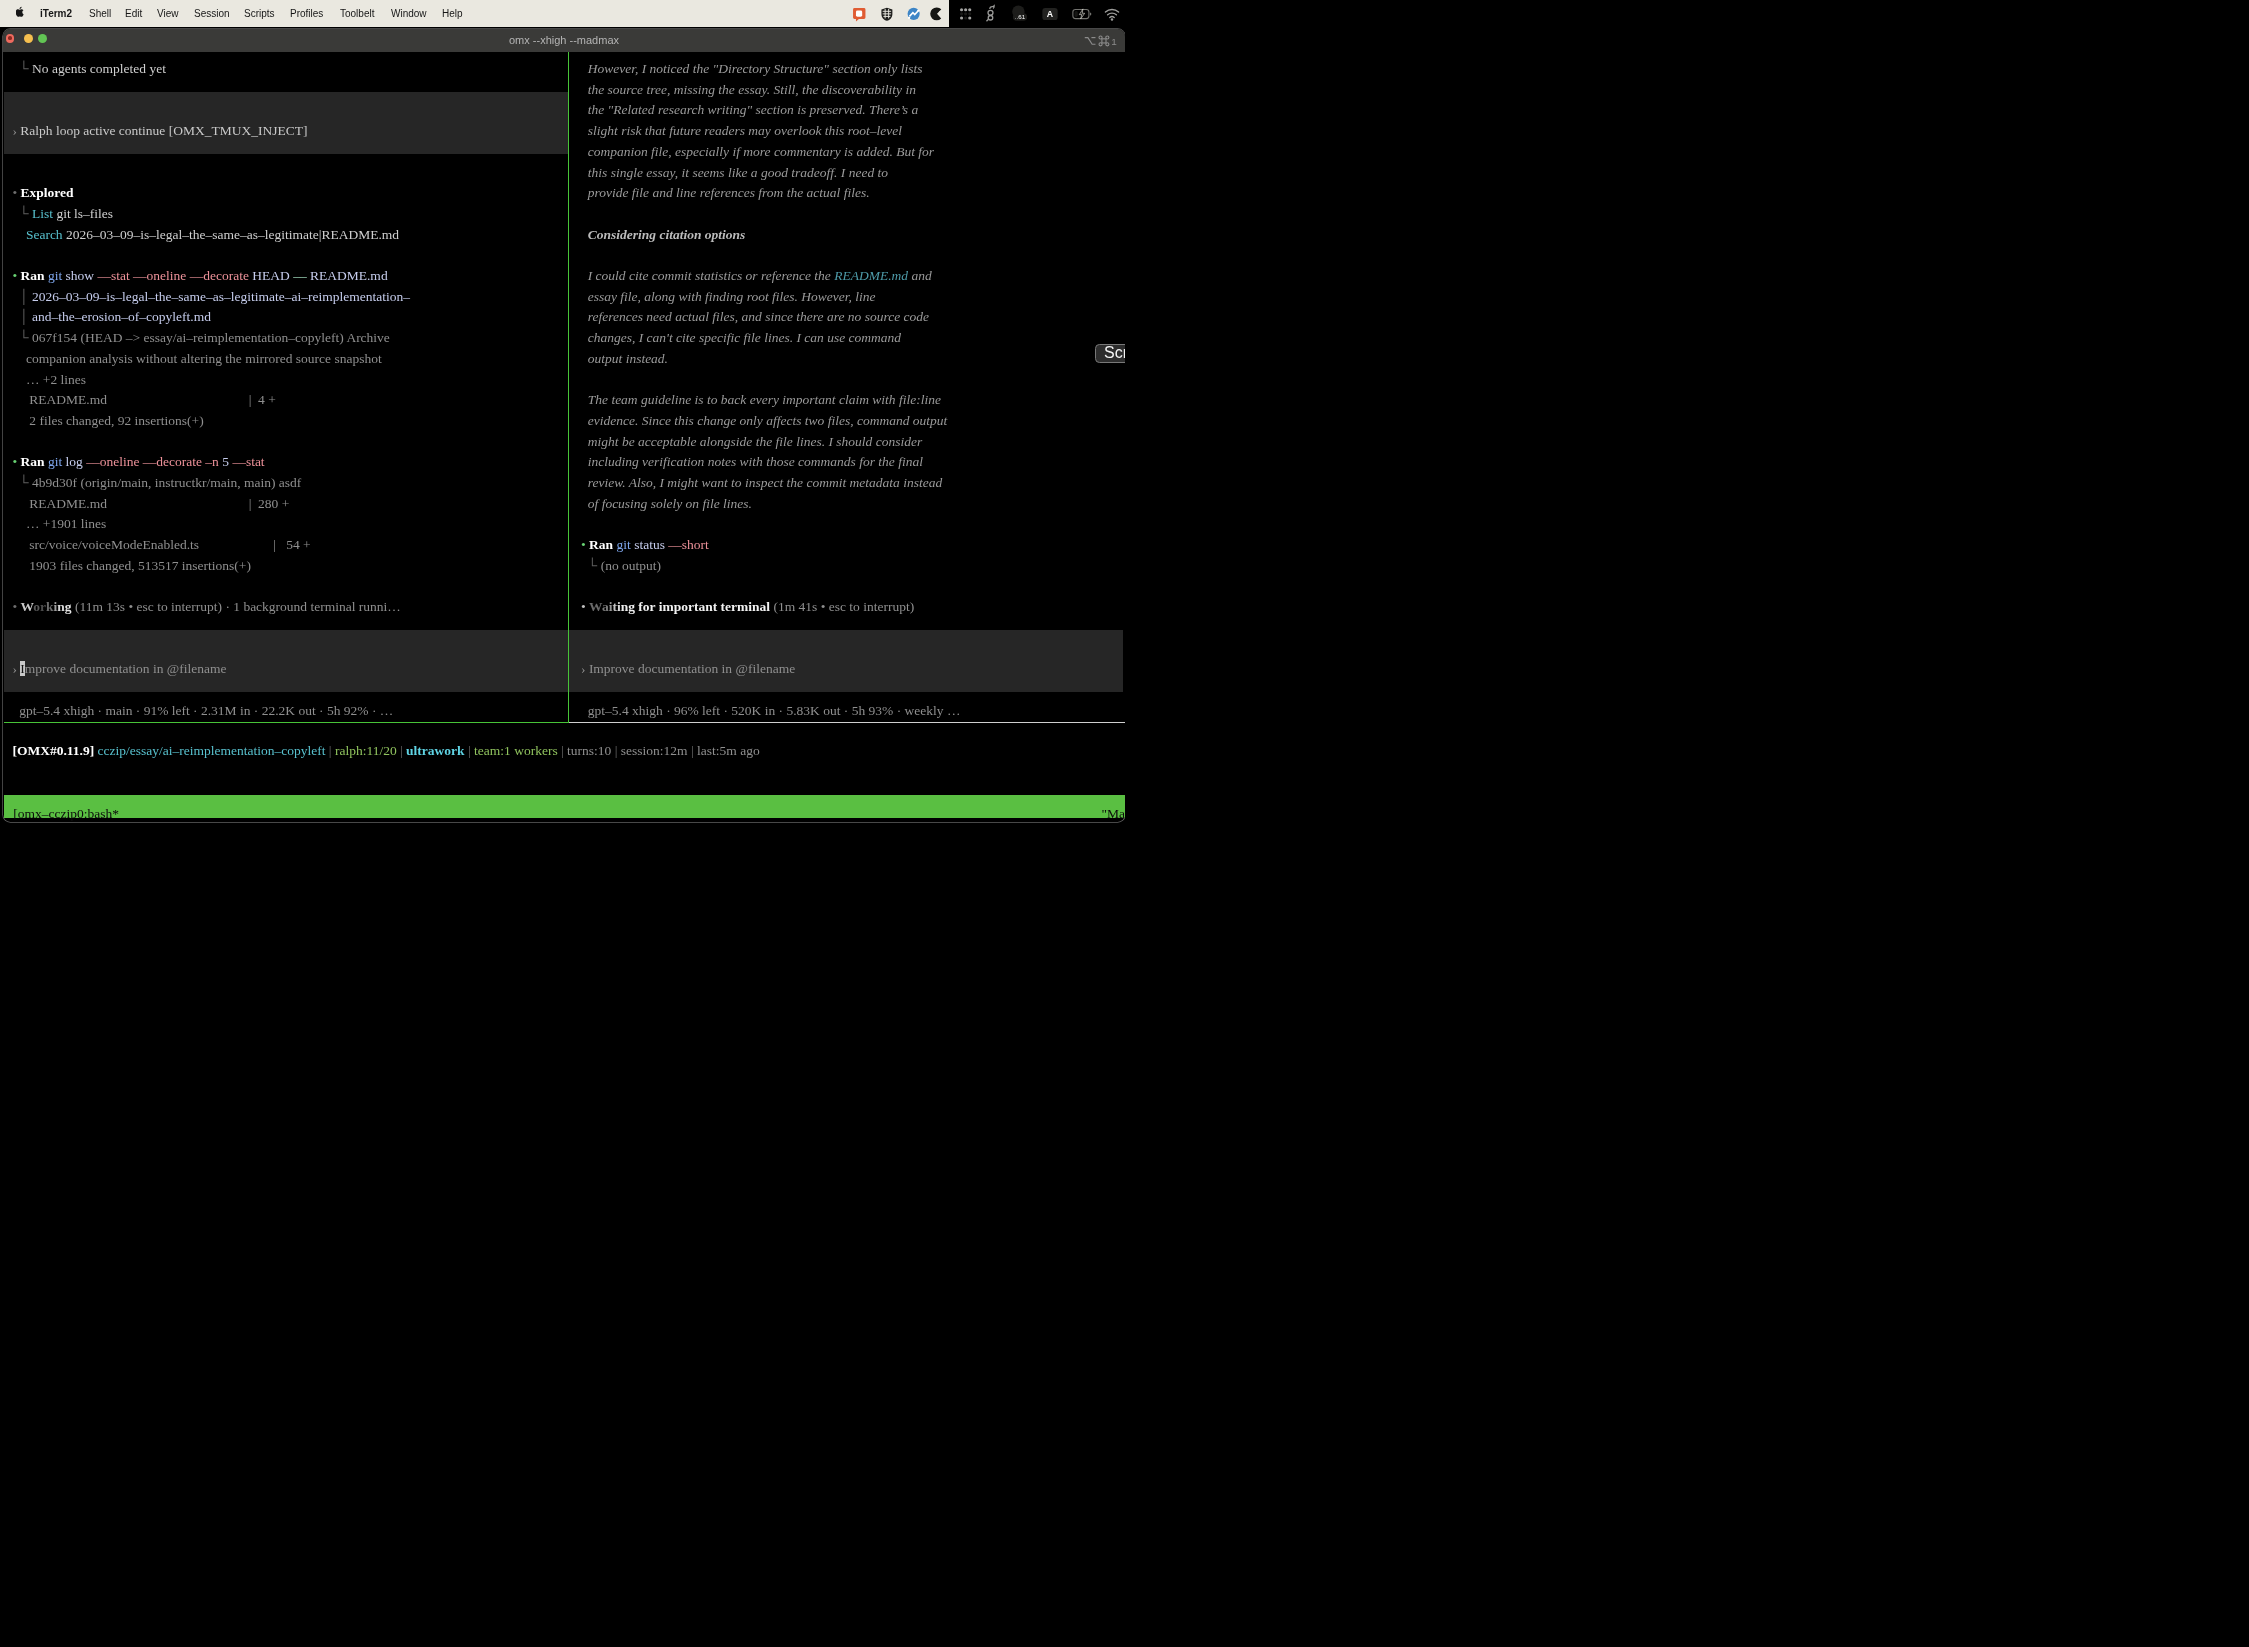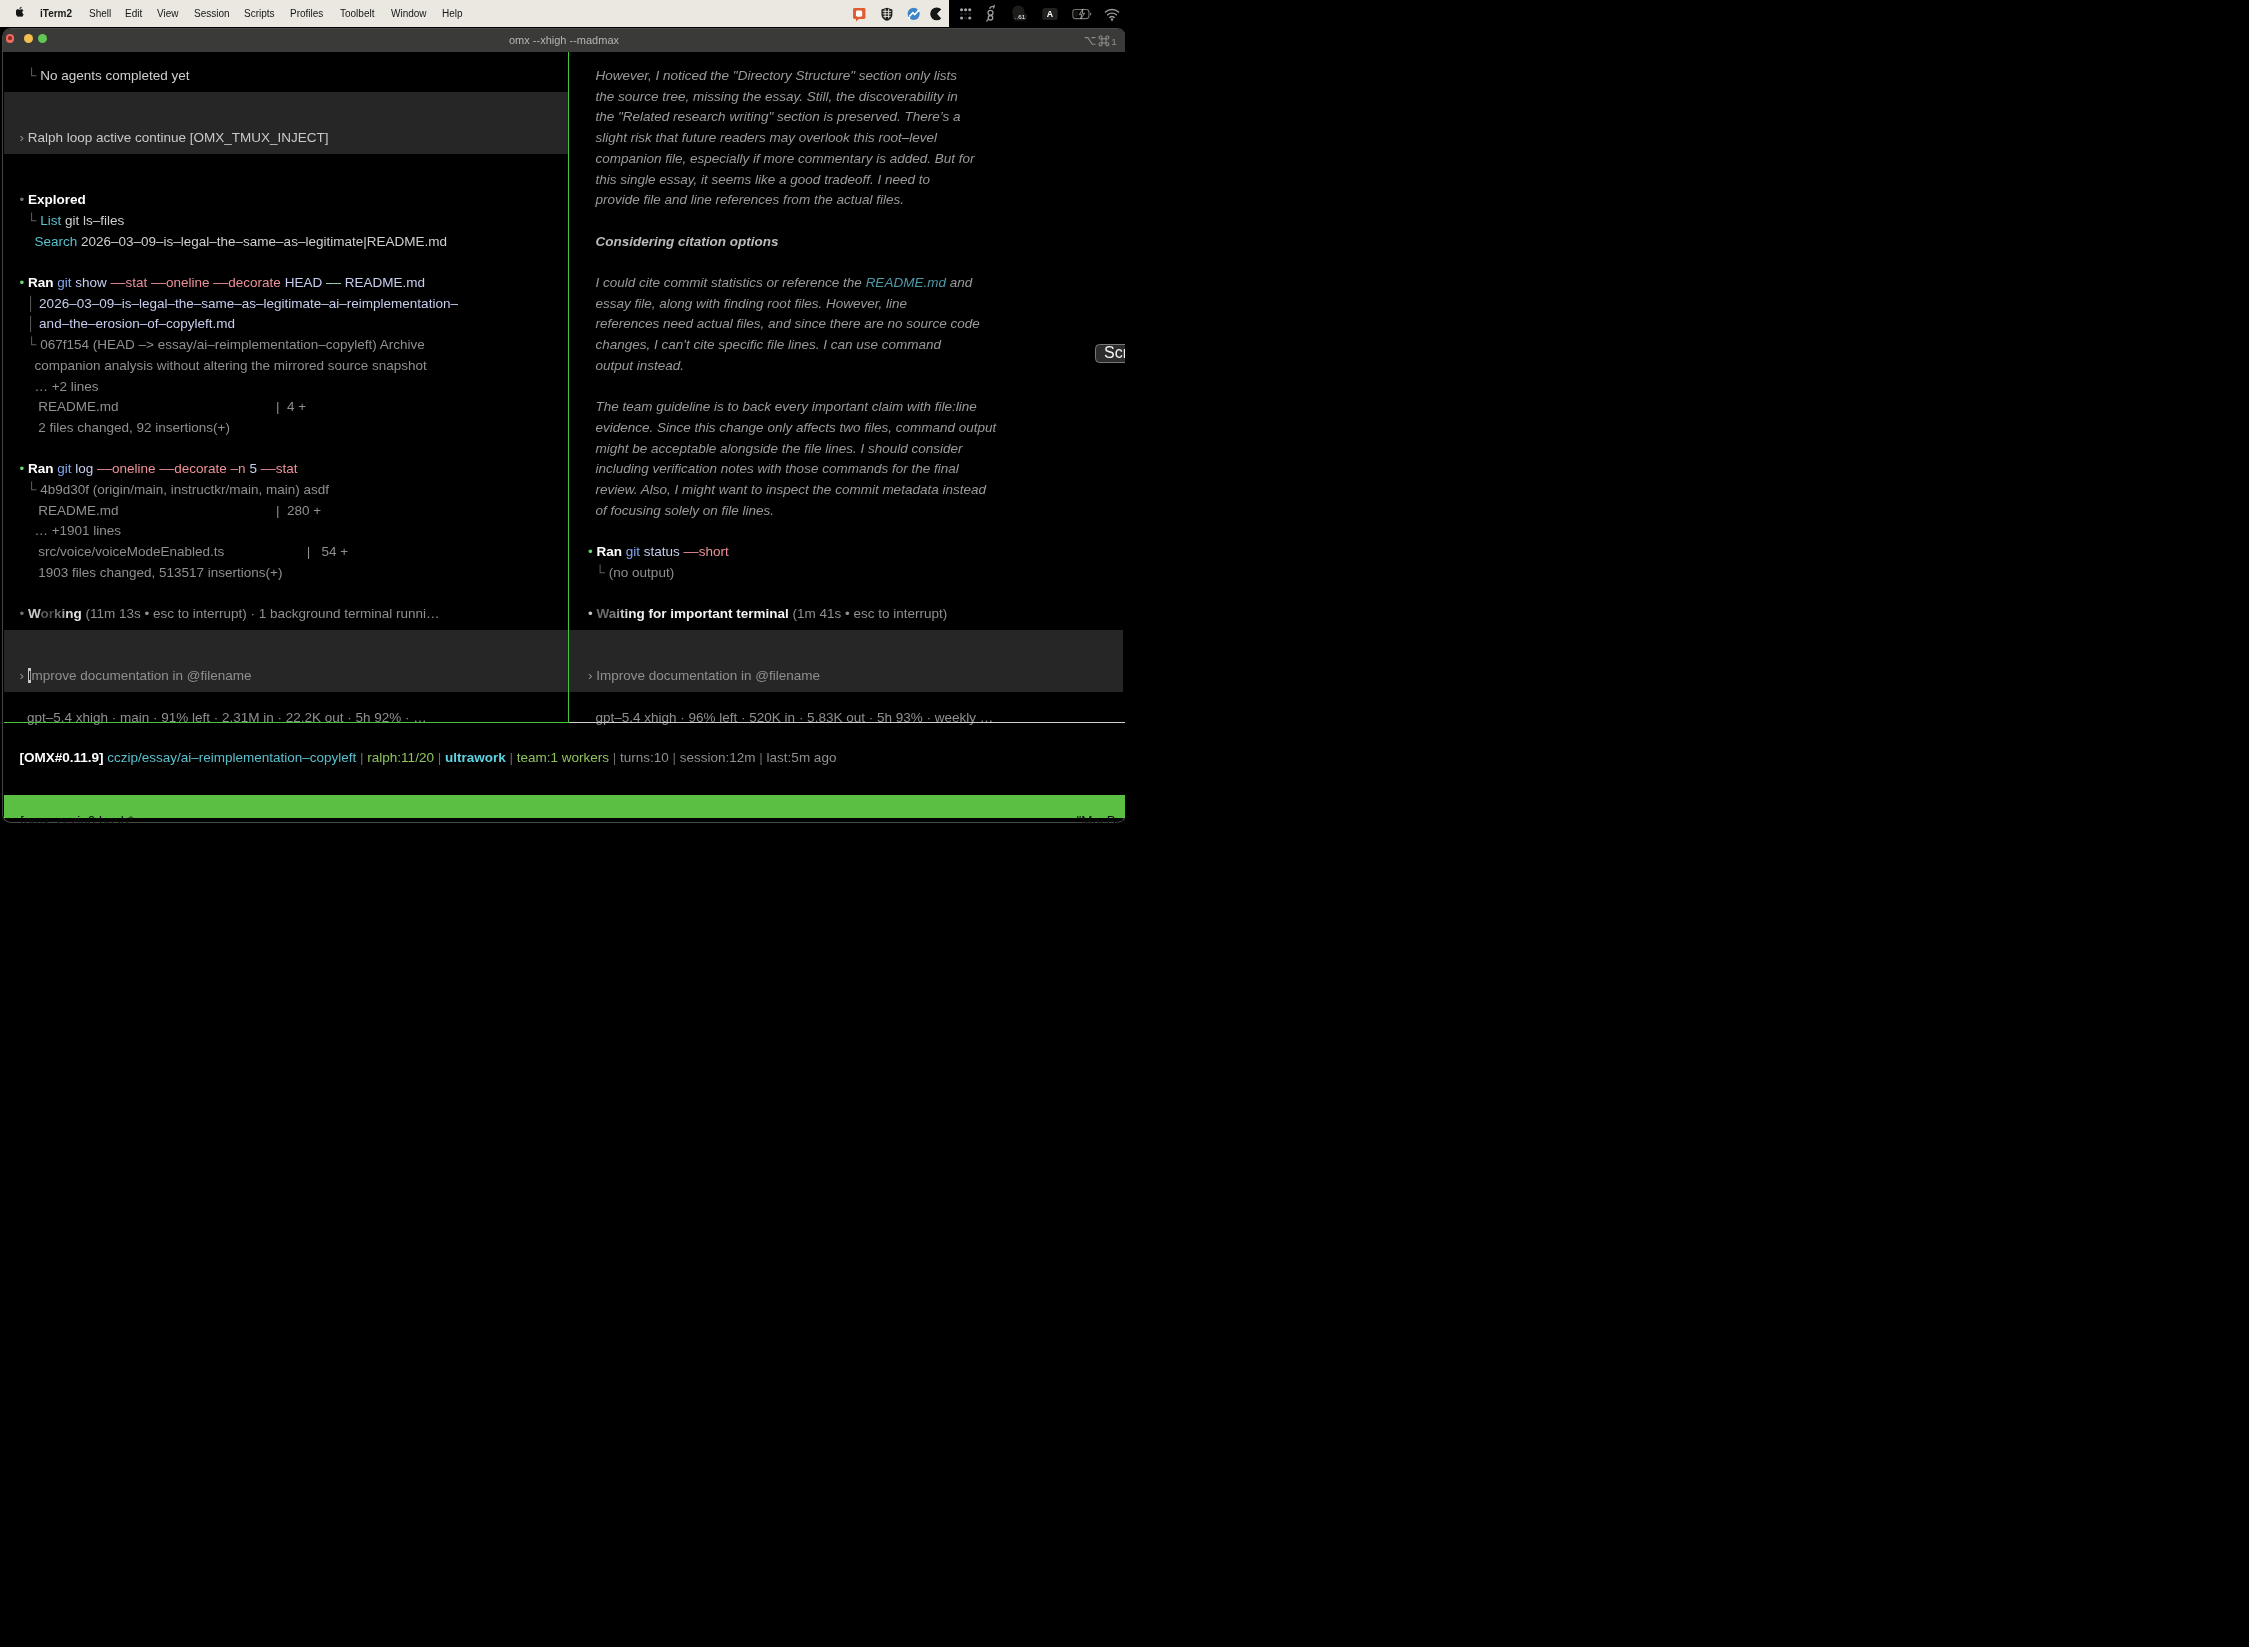--- a/index.html
+++ b/index.html
@@ -2,21 +2,21 @@
 <html style="font-size:11.8px"><head><meta charset="utf-8"><style>
 html,body{margin:0;padding:0;width:1125px;height:824px;background:#000;overflow:hidden}
 body{position:relative;font-family:"Liberation Sans",sans-serif}
 #menubar{position:absolute;left:0;top:0;width:949px;height:27px;background:#eae8e0}
 .mi{position:absolute;top:0;height:27px;line-height:27px;font-size:10px;color:#161616}
 .ic{position:absolute;top:0;height:27px}
 #window{position:absolute;left:3px;top:29px;width:1122px;height:793px;background:#000;border-radius:7.4px;box-shadow:0 0 0 0.7px #606060}
 #titlebar{position:absolute;left:3px;top:29px;width:1122px;height:23px;background:#3a3a38;border-radius:7.4px 7.4px 0 0}
 .tl{position:absolute;top:4.8px;width:8.9px;height:8.9px;border-radius:50%}
 #wtitle{position:absolute;left:0;top:0;width:100%;text-align:center;line-height:23px;font-size:11px;font-weight:normal;color:#b4b4b4}
-pre{margin:15px;position:absolute;font-family:Liberation Sans, sans-serif;font-size:13.5px;line-height:20.7px;color:#8f8f8f;white-space:pre}
+pre{margin:8px;position:absolute;font-family:Liberation Serif, serif;font-size:13.5px;line-height:20.7px;color:#8f8f8f;white-space:pre}
 .ibox{position:absolute;background:#262626}
 .g{color:#8f8f8f}.t{color:#5f5f5f}.l{color:#cfcfcf}
 .w{color:#fff;font-weight:bold}
 .c{color:#58c1ce}.b{color:#7fa7ee}.a{color:#c6cded}.p{color:#ec9199}.m{color:#a9e5c5}
 .gb{color:#68d273}.bg2{color:#6e6e6e}
 .i{color:#9a9a9a;font-style:italic}
 .ib{color:#bbbbbb;font-style:italic;font-weight:bold}
 .tc{color:#4d9aa8;font-style:italic}
 .rg{color:#c9c9c9}
 .cur{background:#c9c9c9;color:#141414}

